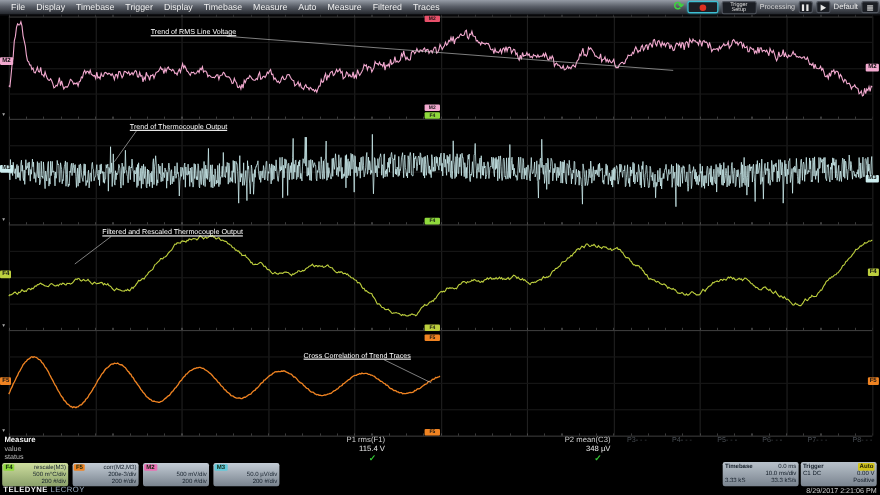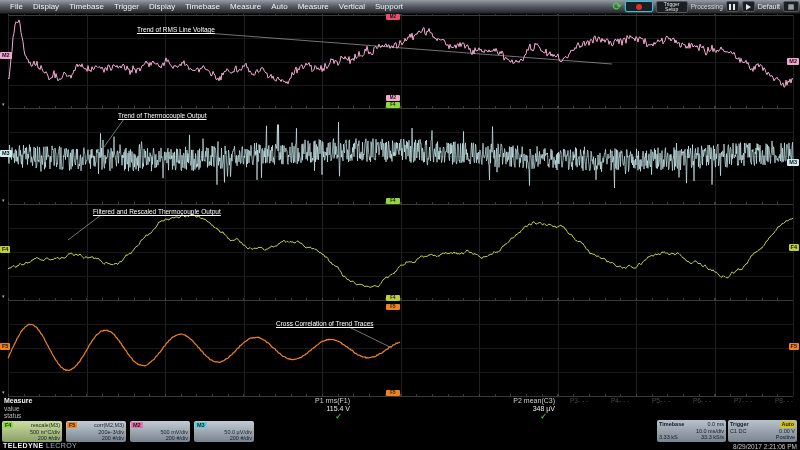--- a/index.html
+++ b/index.html
@@ -147,22 +147,22 @@
     <div class="menu-items">
         <span class="menu-item">File</span>
         <span class="menu-item">Display</span>
         <span class="menu-item">Timebase</span>
         <span class="menu-item">Trigger</span>
         <span class="menu-item">Display</span>
         <span class="menu-item">Timebase</span>
         <span class="menu-item">Measure</span>
         <span class="menu-item">Auto</span>
         <span class="menu-item">Measure</span>
-        <span class="menu-item">Vertical</span>
-        <span class="menu-item">Support</span>
+        <span class="menu-item">Filtered</span>
+        <span class="menu-item">Traces</span>
       </div>
     <div class="tb-right">
       <span class="icon-refresh">⟳</span>
       <div class="btn btn-record">
         <div class="red-dot"></div>
       </div>
       <div class="btn btn-trigsetup">
         <div>Trigger</div>
         <div>Setup</div>
       </div>

